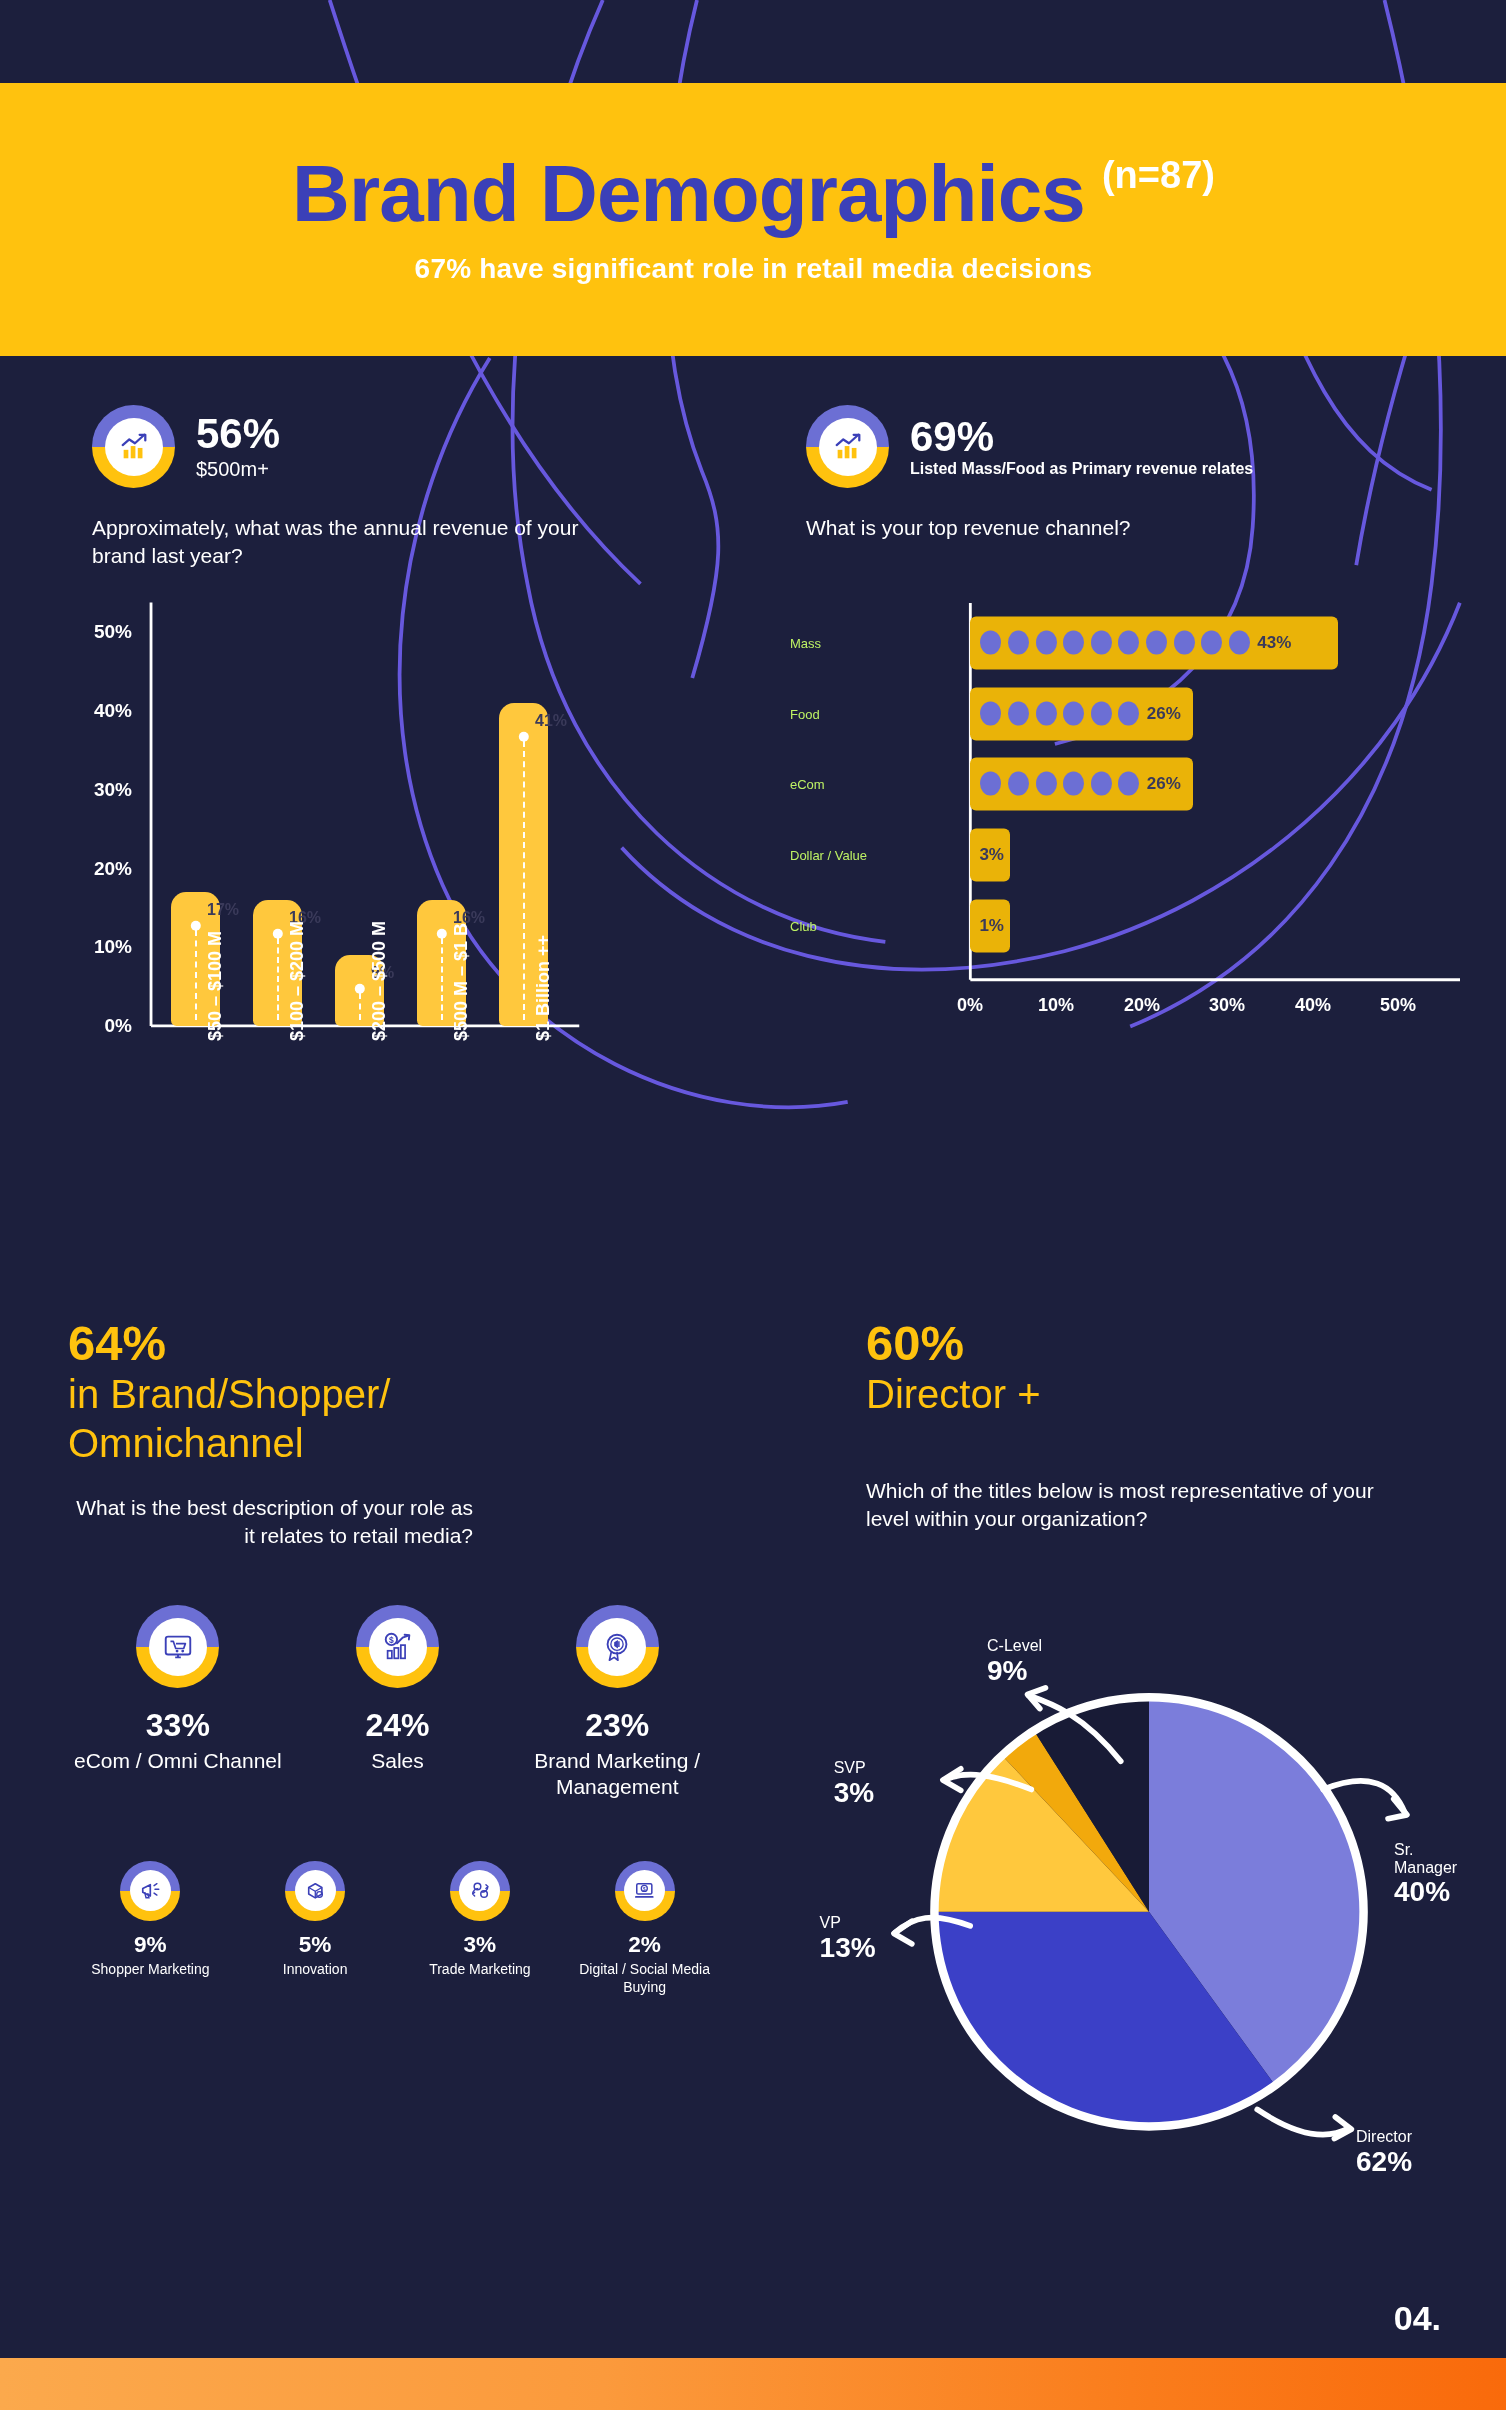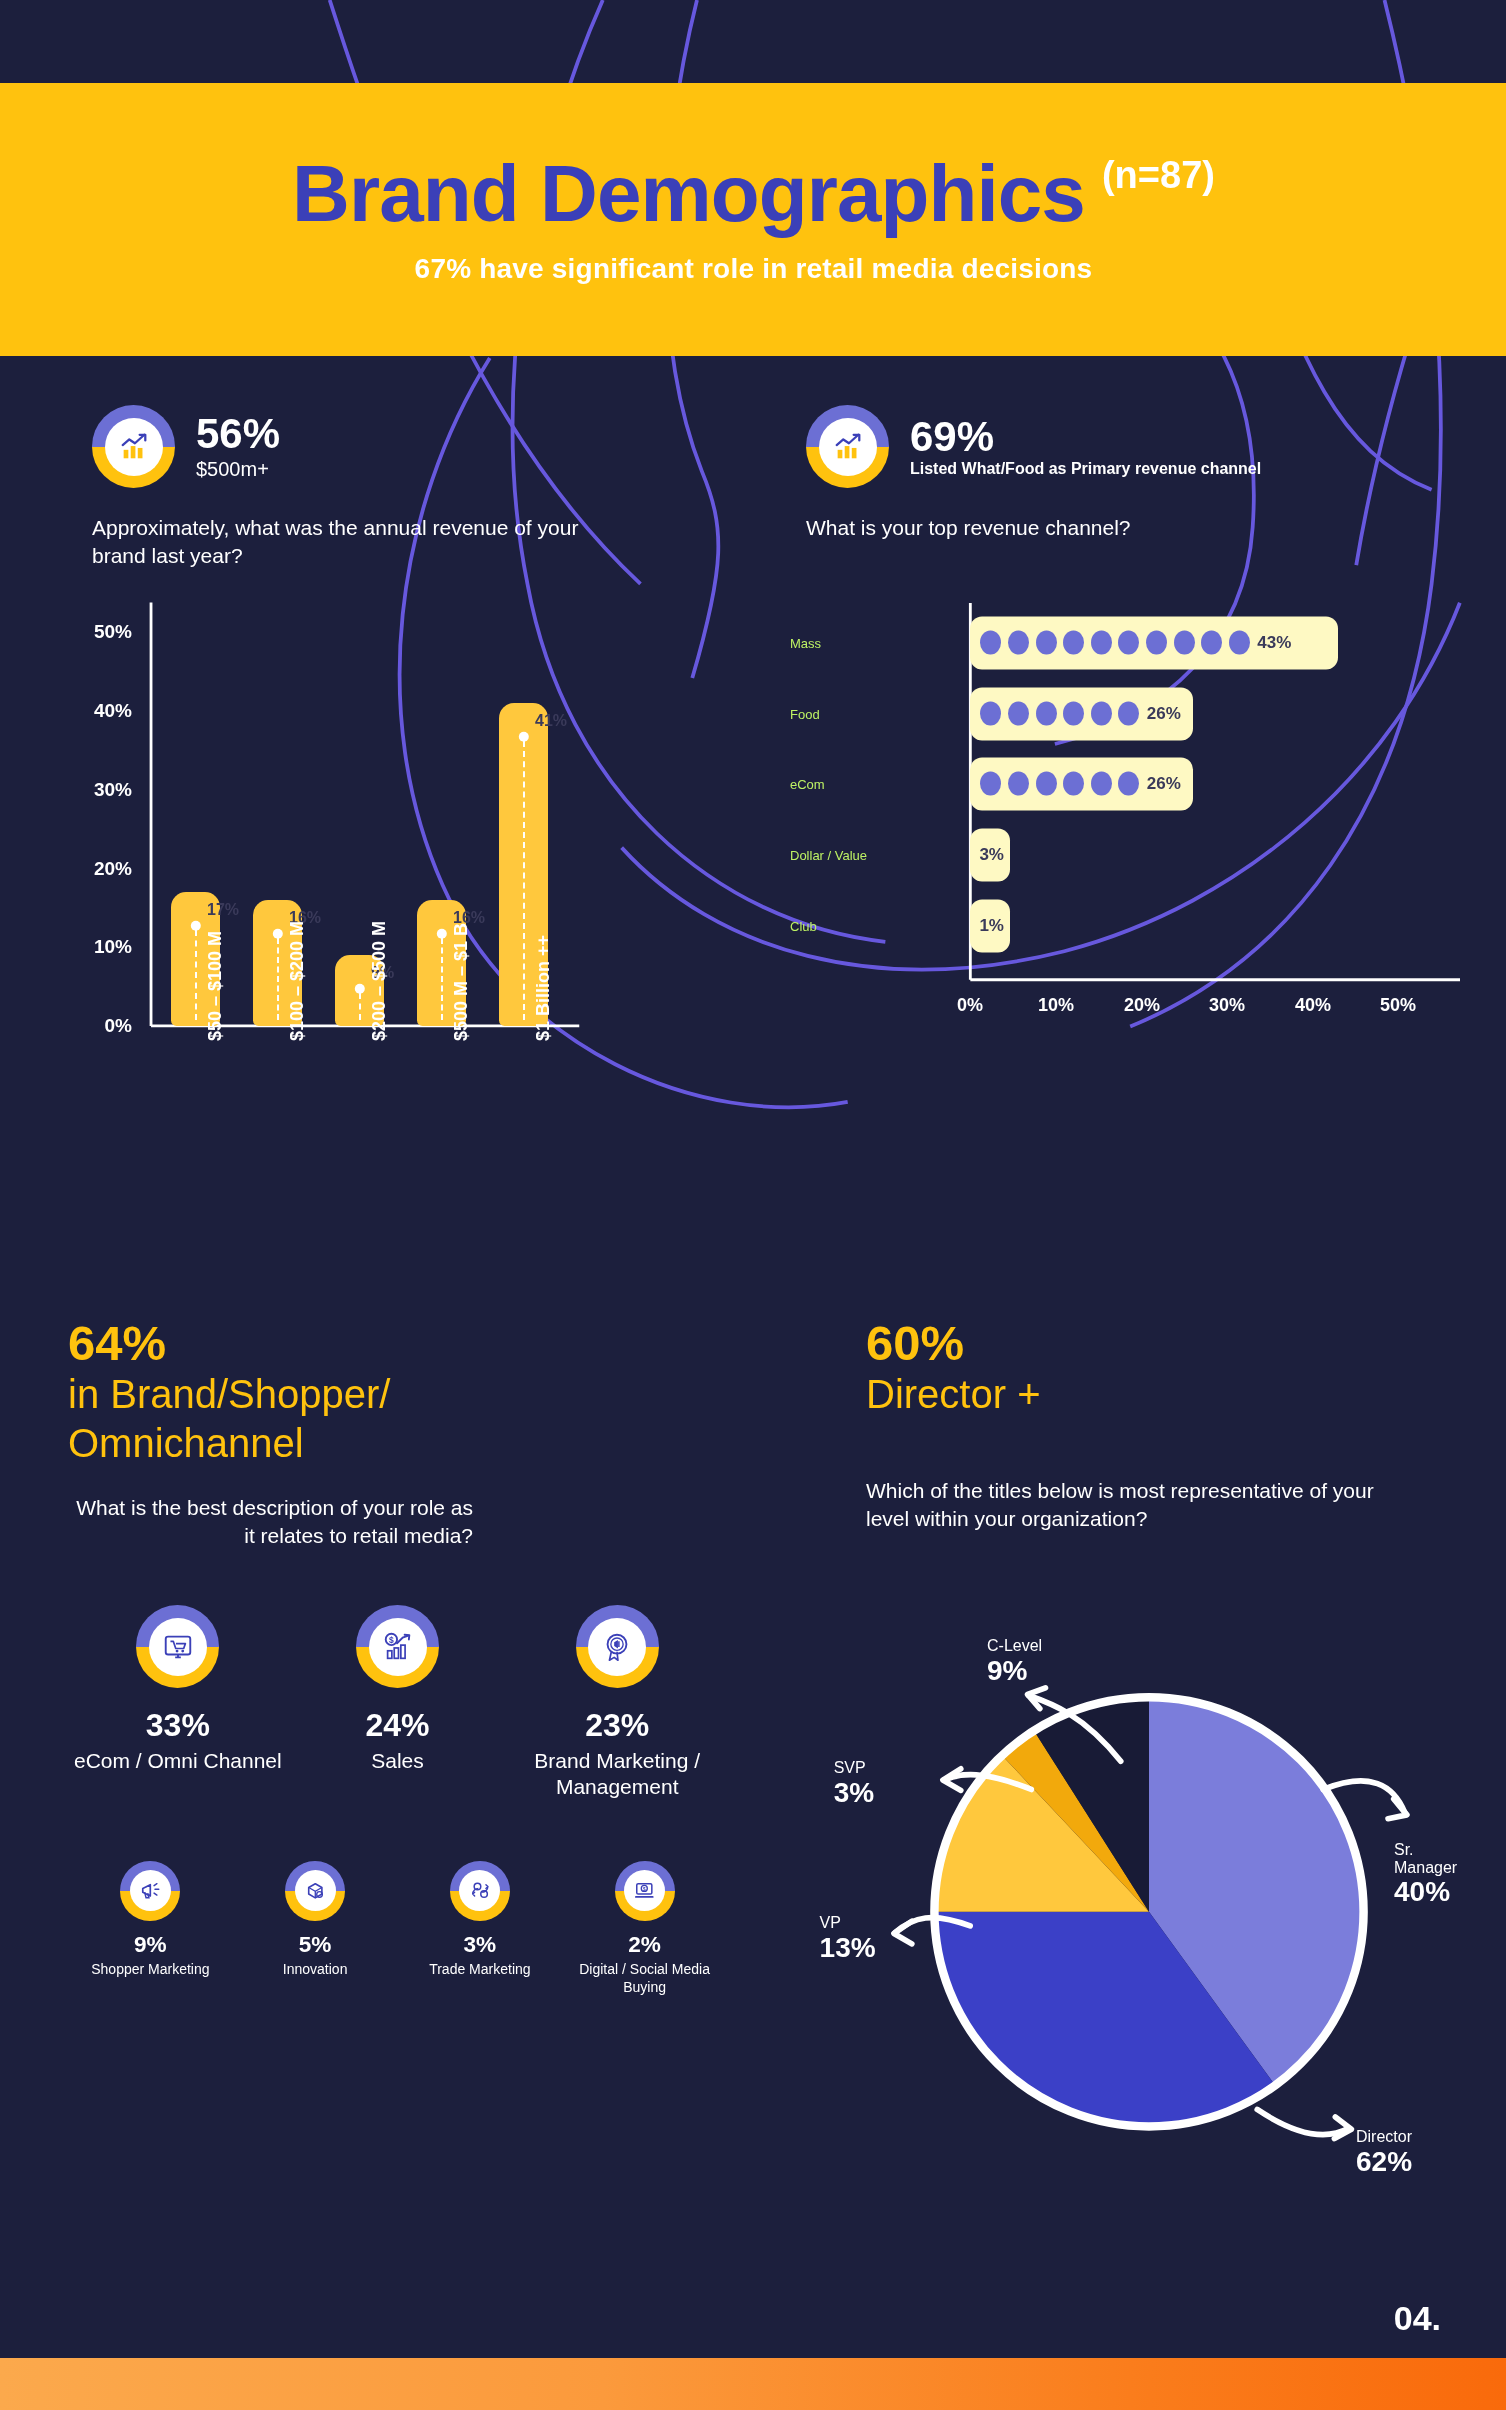--- a/index.html
+++ b/index.html
@@ -84,21 +84,21 @@
 
   
   #chart-channel { position:absolute; left:782px; top:603px; width:678px; height:471px; z-index:2; }
   .hrow { position:absolute; left:0; width:100%; height:53px; }
   .hlabel {
     position:absolute; left:8px; top:50%; transform:translateY(-50%);
     font-size:13px; color:#bef264; white-space:nowrap;
   }
   .hbar {
     position:absolute; top:50%; transform:translateY(-50%);
-    height:53px; background:#fef9c3; border-radius:12px;
+    height:53px; background:#eab308; border-radius:6px;
     display:flex; align-items:center;
   }
   .hdots { display:flex; align-items:center; gap:6.6px; padding-left:10.4px; }
   .hdot { width:21px; height:24.5px; border-radius:50%; background:#6C6FD4; flex:0 0 auto; }
   .hval {
     font-size:17px; font-weight:bold; color:#3a3a5a; padding:0 9.4px; white-space:nowrap;
   }
   .hval.inside { padding-left:7.5px; }
   .haxis-tick {
     position:absolute; font-size:18px; font-weight:bold; color:#ffffff;
@@ -198,21 +198,21 @@
             <rect x="6" y="20" width="5" height="9" fill="#FFC20E"></rect>
             <rect x="13.5" y="16" width="5" height="13" fill="#FFC20E"></rect>
             <rect x="21" y="18" width="5" height="11" fill="#FFC20E"></rect>
             <path d="M5 15 L12 9 L18 13 L28 4" fill="none" stroke="#3B40B8" stroke-width="2.4" stroke-linecap="round" stroke-linejoin="round"></path>
             <path d="M23 4 L29 4 L29 10" fill="none" stroke="#3B40B8" stroke-width="2.4" stroke-linecap="round" stroke-linejoin="round"></path>
           </svg>
         </div>
       </div>
       <div>
         <div class="stat-pct">69%</div>
-        <div class="stat-sub tiny">Listed What/Food as Primary revenue channel</div>
+        <div class="stat-sub tiny">Listed Mass/Food as Primary revenue relates</div>
       </div>
     </div>
     <div class="question">What is your top revenue channel?</div>
   </div>
 
   <div id="chart-revenue">
       <svg width="603" height="640" style="position: absolute; left: 0px; top: 0px;" viewBox="0 0 640 680">
         <line x1="90" y1="10" x2="90" y2="460" stroke="#ffffff" stroke-width="3"></line>
         <line x1="90" y1="460" x2="545" y2="460" stroke="#ffffff" stroke-width="3"></line>
       </svg>

